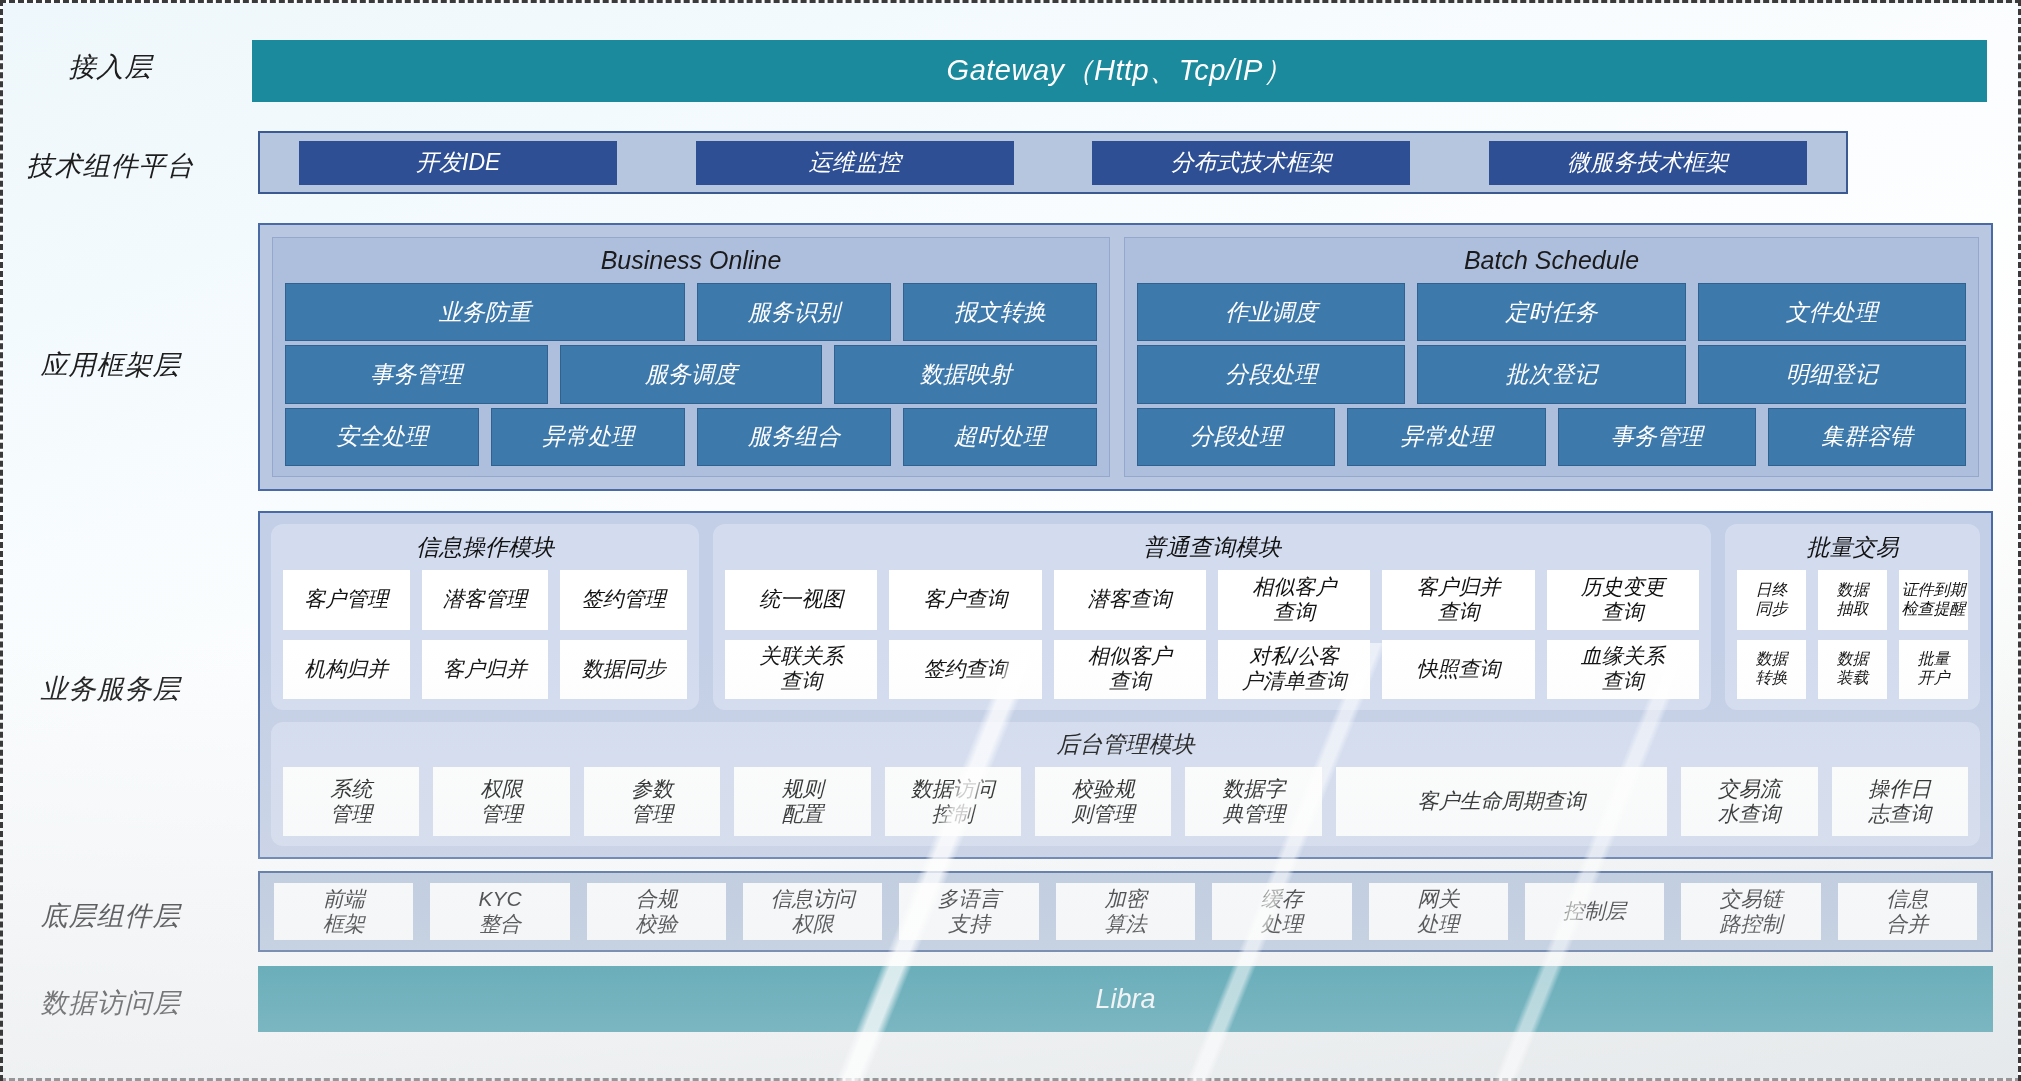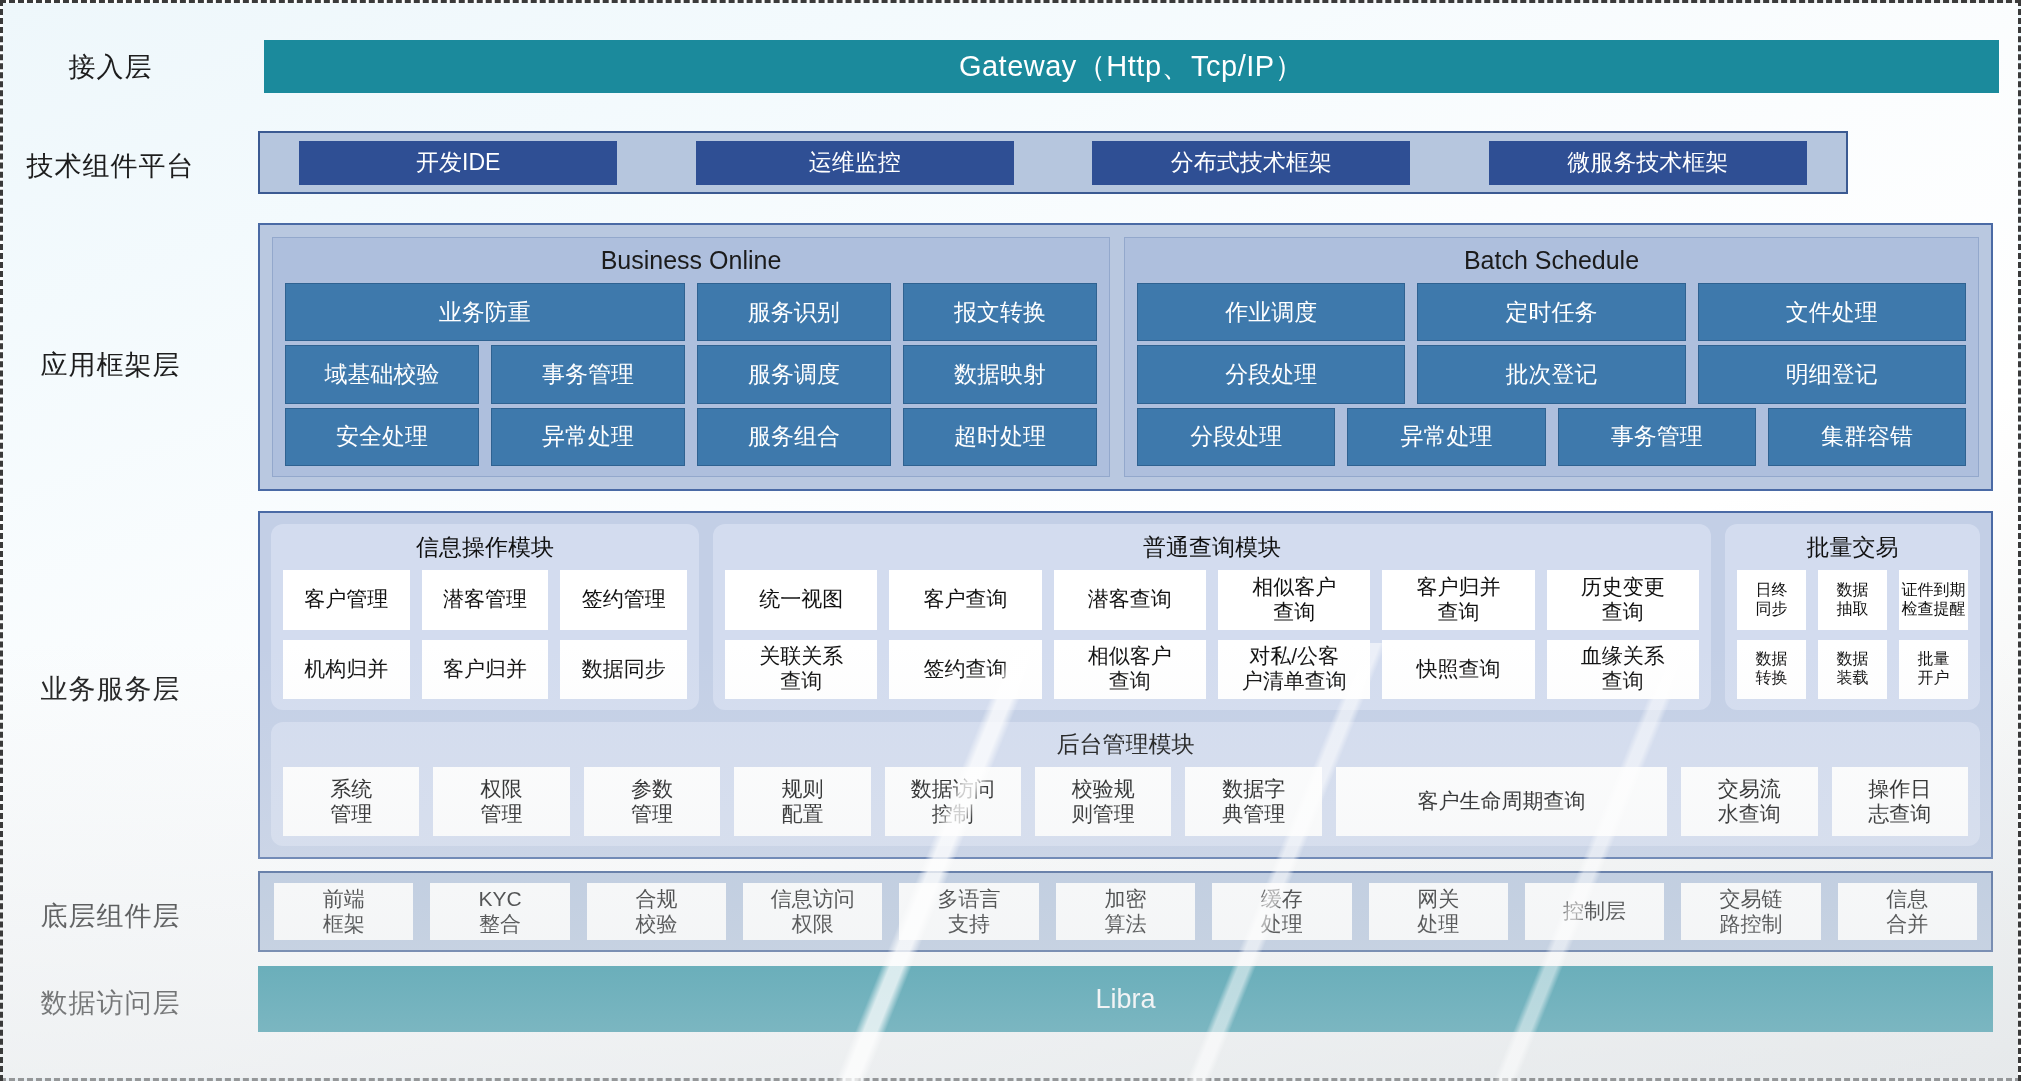--- a/index.html
+++ b/index.html
@@ -10,41 +10,42 @@
     background:#ffffff;
     overflow:hidden;
   }
   #root{
     position:relative;
     width:2021px;height:1081px;
     box-sizing:border-box;
     background:linear-gradient(160deg,#eef7fb 0%,#f3fafd 18%,#fbfdfe 42%,#ffffff 62%,#f7f8f8 80%,#eceeef 100%);
     border:3px dashed #3a3a3a;
     padding:0;
+    font-style:italic;
   }
   
   #root:after{
     content:"";position:absolute;left:0;top:640px;width:100%;height:441px;
     background:
       linear-gradient(112deg,rgba(255,255,255,0) 0 46%,rgba(255,255,255,.75) 46.4% 47%,rgba(255,255,255,0) 47.4% 100%),
       linear-gradient(112deg,rgba(255,255,255,0) 0 62%,rgba(255,255,255,.55) 62.3% 62.8%,rgba(255,255,255,0) 63.1% 100%),
       linear-gradient(112deg,rgba(255,255,255,0) 0 76%,rgba(255,255,255,.5) 76.3% 76.8%,rgba(255,255,255,0) 77.1% 100%),
       linear-gradient(180deg,rgba(236,239,241,0) 0%,rgba(225,229,232,.55) 100%);
     pointer-events:none;
   }
   .layer-label{
     position:absolute;
     font-size:27px;color:#1d1d1d;letter-spacing:1px;
     text-align:center;width:195px;left:10px;
     font-family:"Liberation Sans","DejaVu Sans",sans-serif;
   }
 
   
   .gateway{
-    position:absolute;left:261px;top:37px;width:1735px;height:53px;
+    position:absolute;left:249px;top:37px;width:1735px;height:62px;
     background:#1b8a9c;color:#ffffff;
     display:flex;align-items:center;justify-content:center;
     font-size:29px;letter-spacing:.5px;
   }
 
   
   .tech-band{
     position:absolute;left:255px;top:128px;width:1590px;height:63px;
     background:#b6c6de;border:2px solid #3b5a92;
     display:flex;align-items:center;justify-content:space-around;
@@ -158,21 +159,20 @@
 
     <div class="appfw-group online">
       <div class="group-title">Business Online</div>
       <div class="appfw-grid">
         <div class="appfw-line">
           <div class="appfw-cell wide2">业务防重</div>
           <div class="appfw-cell">服务识别</div>
           <div class="appfw-cell">报文转换</div>
         </div>
         <div class="appfw-line">
-          <div class="appfw-cell">域基础校验</div>
           <div class="appfw-cell">事务管理</div>
           <div class="appfw-cell">服务调度</div>
           <div class="appfw-cell">数据映射</div>
         </div>
         <div class="appfw-line">
           <div class="appfw-cell">安全处理</div>
           <div class="appfw-cell">异常处理</div>
           <div class="appfw-cell">服务组合</div>
           <div class="appfw-cell">超时处理</div>
         </div>

